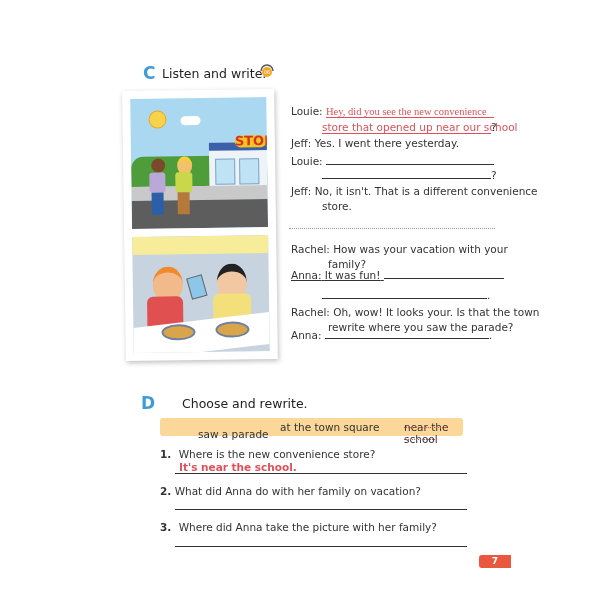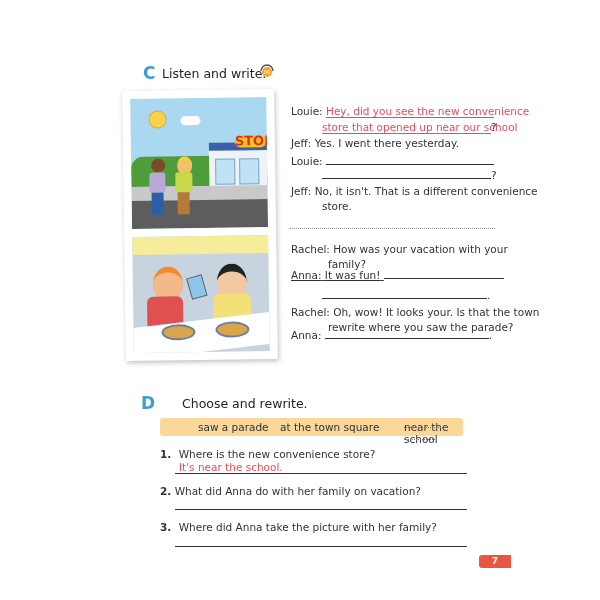--- a/index.html
+++ b/index.html
@@ -59,21 +59,21 @@
     <div class="abs" style="left:84px;top:28px;width:30px;height:30px;border-radius:50%;background:#f2c8a2;border-top:8px solid #222;"></div>
     <div class="abs" style="left:80px;top:58px;width:38px;height:30px;background:#f4e07a;border-radius:6px 6px 0 0;"></div>
     <div class="abs" style="left:0;top:84px;width:136px;height:32px;background:#ffffff;transform:skewY(-6deg);"></div>
     <div class="abs" style="left:28px;top:88px;width:30px;height:12px;border-radius:50%;background:#d9a54a;border:2px solid #6f7f9f;"></div>
     <div class="abs" style="left:82px;top:86px;width:30px;height:12px;border-radius:50%;background:#d9a54a;border:2px solid #6f7f9f;"></div>
   </div>
 </div>
 
 <div class="abs line" style="left:291px;top:105px;">
   <span>Louie:</span>
-  <span class="red redline" style="display:inline-block;width:168px;">Hey, did you see the new convenience</span>
+  <span class="red redline" style="display:inline-block;width:168px;font-family:Liberation Serif, serif;">Hey, did you see the new convenience</span>
 </div>
 <div class="abs line" style="left:322px;top:121px;">
   <span class="red redline" style="display:inline-block;width:169px;">store that opened up near our school</span><span>?</span>
 </div>
 <div class="abs line" style="left:291px;top:137px;">
   <span>Jeff:</span>
   <span>Yes. I went there yesterday.</span>
 </div>
 <div class="abs line" style="left:291px;top:154px;">
   <span>Louie:</span>
@@ -110,30 +110,30 @@
 <div class="abs line" style="left:328px;top:321px;">rewrite where you saw the parade?</div>
 <div class="abs line" style="left:291px;top:328px;">
   <span>Anna:</span>
   <span class="blank" style="width:164px;height:10px;"></span><span>.</span>
 </div>
 
 <div class="abs sec-letter" style="left:141px;top:393px;">D</div>
 <div class="abs sec-title" style="left:160px;top:396px;margin-left:22px;">Choose and rewrite.</div>
 
 <div class="wordbank" style="left:160px;top:418px;width:303px;height:18px;">
-  <span class="abs" style="left:38px;top:3px;">saw a parade</span>
+  <span class="abs" style="left:38px;top:10px;">saw a parade</span>
   <span class="abs" style="left:120px;top:3px;">at the town square</span>
   <span class="abs" style="left:216px;top:3px;text-decoration:line-through;text-decoration-style:dotted;text-decoration-color:#e0505a;margin-left:28px;">near the school</span>
 </div>
 
 <div class="abs line" style="left:160px;top:448px;font-weight:normal;">
   <span style="font-weight:bold;">1.</span>
   <span style="margin-left:4px;">Where is the new convenience store?</span>
 </div>
-<div class="abs line" style="left:175px;top:461px;width:292px;border-bottom:1px solid #333;">
+<div class="abs line" style="left:175px;top:461px;width:292px;border-bottom:1px solid #333;font-weight:bold;">
   <span class="red" style="margin-left:4px;">It's near the school.</span>
 </div>
 
 <div class="abs line" style="left:160px;top:485px;">
   <span style="font-weight:bold;">2.</span>
   <span style="">What did Anna do with her family on vacation?</span>
 </div>
 <div class="abs" style="left:175px;top:509px;width:292px;border-bottom:1px solid #333;"></div>
 
 <div class="abs line" style="left:160px;top:521px;">

